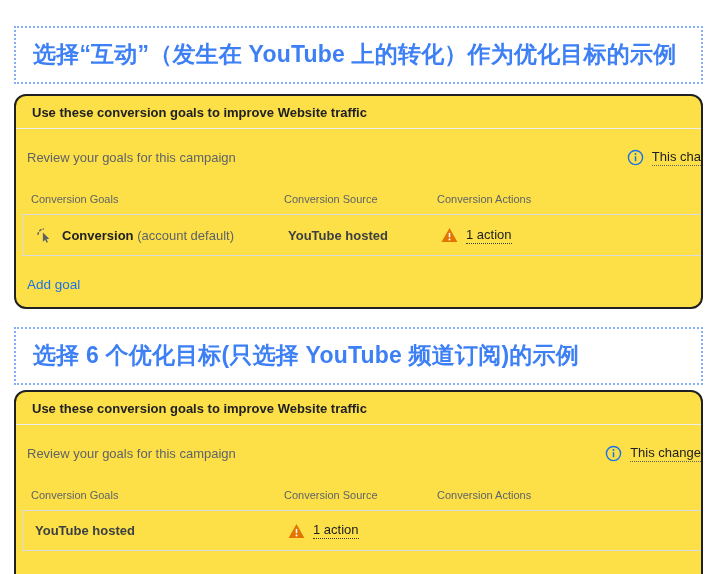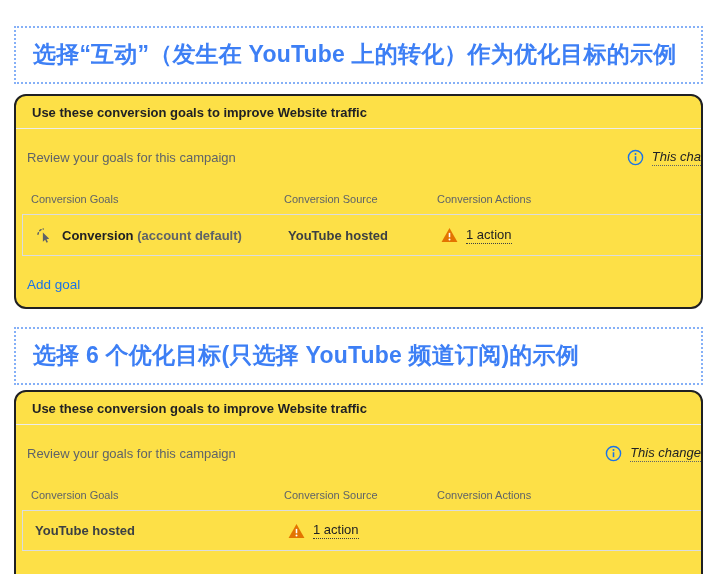--- a/index.html
+++ b/index.html
@@ -40,21 +40,20 @@
     height: 20px;
     margin-top: 8px;
   }
   .review-label { font-size: 13px; color: #5f6368; }
   .review-right {
     display: flex;
     align-items: center;
     gap: 8px;
     white-space: nowrap;
     flex-shrink: 0;
-    font-style: italic;
   }
   .info-link {
     font-size: 13px;
     color: #202124;
     border-bottom: 1px dotted #5f6368;
     padding-bottom: 1px;
     cursor: pointer;
   }
 
   .col-headers {
@@ -72,21 +71,21 @@
     margin-right: -2px;
     display: grid;
     grid-template-columns: 253px 153px 1fr;
     align-items: center;
     padding: 11px 0 11px 12px;
   }
   .goal-cell { display: flex; align-items: center; gap: 9px; min-width: 0; }
   .goal-icon { flex: 0 0 auto; display: inline-flex; }
   .goal-text { font-size: 13px; white-space: nowrap; }
   .goal-name { font-weight: bold; color: #202124; }
-  .goal-note { color: #5f6368; font-weight: bold; }
+  .goal-note { color: #5f6368; font-weight: normal; }
   .source-cell { font-size: 13px; color: #3c4043; font-weight: bold; }
   .actions-cell { display: flex; align-items: center; gap: 8px; }
   .action-link {
     font-size: 13px;
     color: #202124;
     border-bottom: 1px dotted #3c4043;
     padding-bottom: 1px;
     cursor: pointer;
   }
 

